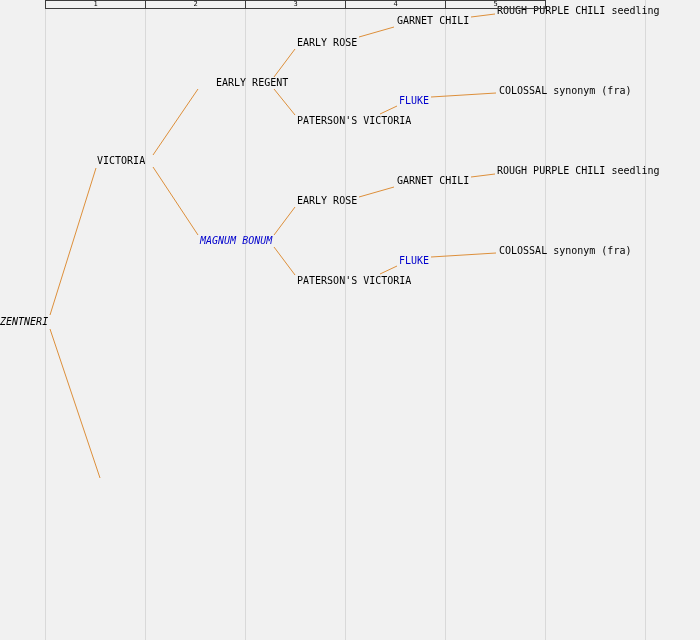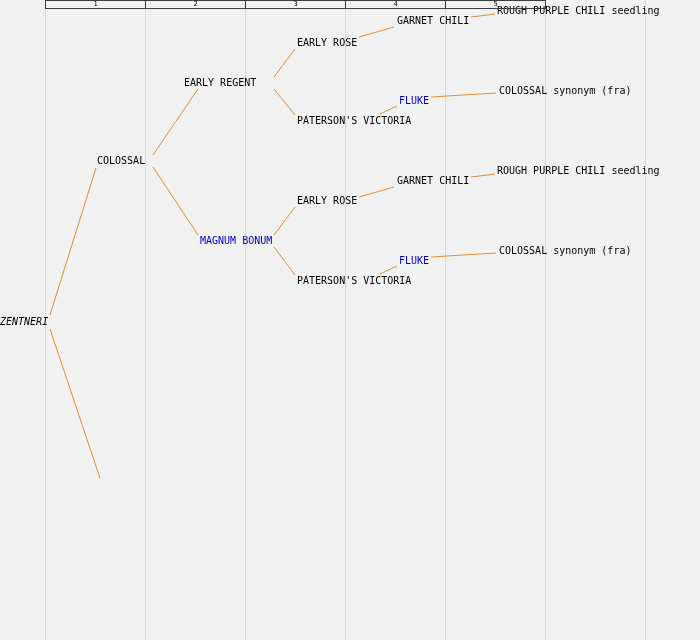--- a/index.html
+++ b/index.html
@@ -71,29 +71,29 @@
     </svg>
   <div id="ruler">
       <div class="ruler-cell" style="left: 45px; width: 101px; height: 9px; line-height: 7px; border-color: rgb(60, 60, 60); color: rgb(0, 0, 0);">1</div>
       <div class="ruler-cell" style="left: 145px; width: 101px; height: 9px; line-height: 7px; border-color: rgb(60, 60, 60); color: rgb(0, 0, 0);">2</div>
       <div class="ruler-cell" style="left: 245px; width: 101px; height: 9px; line-height: 7px; border-color: rgb(60, 60, 60); color: rgb(0, 0, 0);">3</div>
       <div class="ruler-cell" style="left: 345px; width: 101px; height: 9px; line-height: 7px; border-color: rgb(60, 60, 60); color: rgb(0, 0, 0);">4</div>
       <div class="ruler-cell" style="left: 445px; width: 101px; height: 9px; line-height: 7px; border-color: rgb(60, 60, 60); color: rgb(0, 0, 0);">5</div>
     </div>
   <div id="nodes">
       <div class="node" style="left: 0px; top: 316px; color: rgb(0, 0, 0); font-style: italic;">ZENTNERI</div>
-      <div class="node" style="left: 97px; top: 155px; color: rgb(0, 0, 0);">COLOSSAL</div>
-      <div class="node" style="left: 184px; top: 77px; color: rgb(0, 0, 0);">EARLY REGENT</div>
+      <div class="node" style="left: 97px; top: 155px; color: rgb(0, 0, 0);">VICTORIA</div>
+      <div class="node" style="left: 216px; top: 77px; color: rgb(0, 0, 0);">EARLY REGENT</div>
       <div class="node" style="left: 297px; top: 37px; color: rgb(0, 0, 0);">EARLY ROSE</div>
       <div class="node" style="left: 397px; top: 15px; color: rgb(0, 0, 0);">GARNET CHILI</div>
       <div class="node" style="left: 497px; top: 5px; color: rgb(0, 0, 0);">ROUGH PURPLE CHILI seedling</div>
       <div class="node" style="left: 297px; top: 115px; color: rgb(0, 0, 0);">PATERSON'S VICTORIA</div>
       <div class="node" style="left: 399px; top: 95px; color: rgb(0, 0, 204);">FLUKE</div>
       <div class="node" style="left: 499px; top: 85px; color: rgb(0, 0, 0);">COLOSSAL synonym (fra)</div>
-      <div class="node" style="left: 200px; top: 235px; color: rgb(0, 0, 204);">MAGNUM BONUM</div>
+      <div class="node" style="left: 200px; top: 235px; color: rgb(0, 0, 204); font-style: italic;">MAGNUM BONUM</div>
       <div class="node" style="left: 297px; top: 195px; color: rgb(0, 0, 0);">EARLY ROSE</div>
       <div class="node" style="left: 397px; top: 175px; color: rgb(0, 0, 0);">GARNET CHILI</div>
       <div class="node" style="left: 497px; top: 165px; color: rgb(0, 0, 0);">ROUGH PURPLE CHILI seedling</div>
       <div class="node" style="left: 297px; top: 275px; color: rgb(0, 0, 0);">PATERSON'S VICTORIA</div>
       <div class="node" style="left: 399px; top: 255px; color: rgb(0, 0, 204);">FLUKE</div>
       <div class="node" style="left: 499px; top: 245px; color: rgb(0, 0, 0);">COLOSSAL synonym (fra)</div>
     </div>
 </div>
 
 </body></html>

